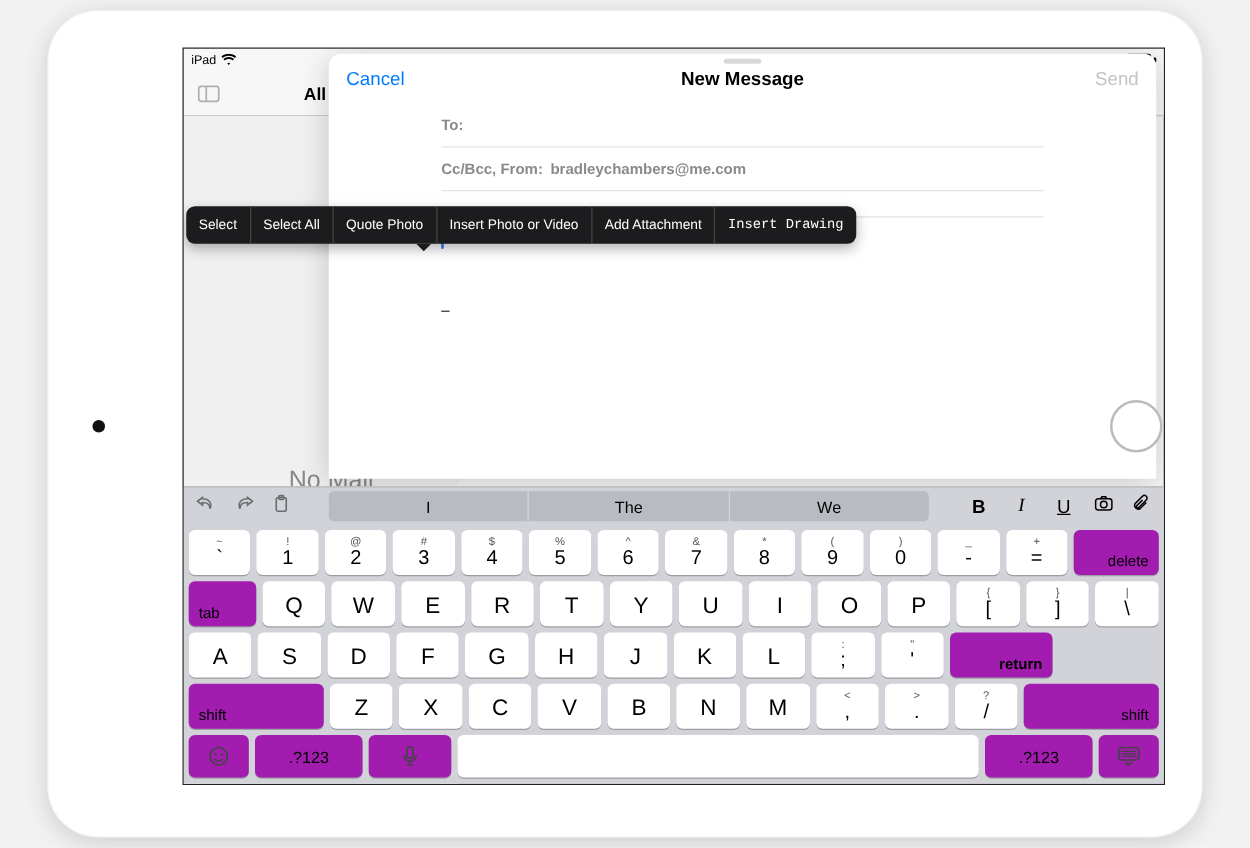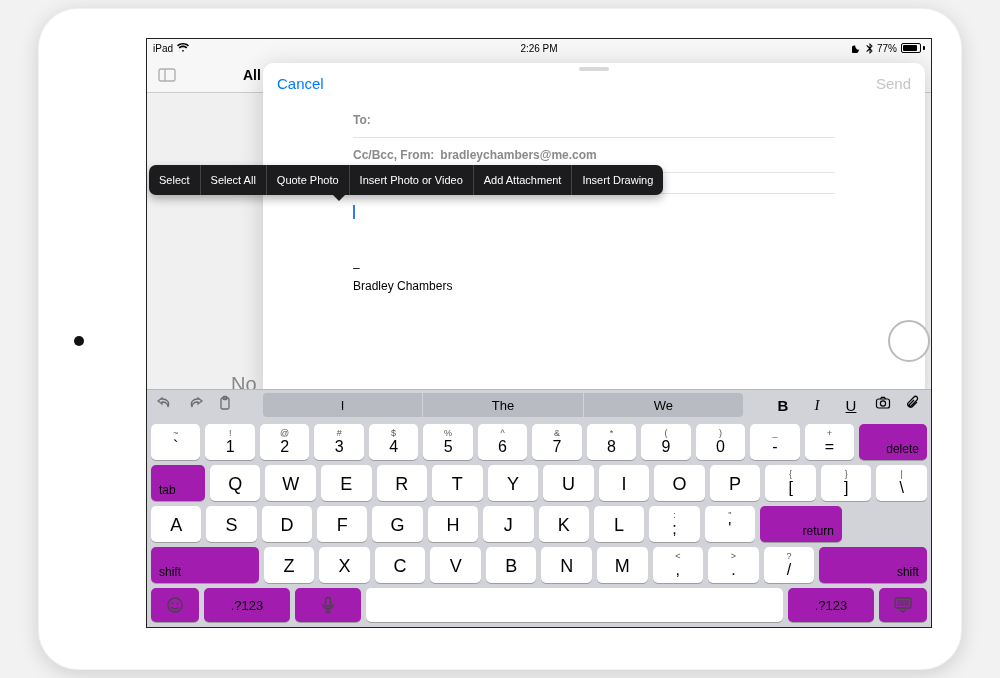--- a/index.html
+++ b/index.html
@@ -26,38 +26,38 @@
   .mail-toolbar { height: 36px; background: #f7f7f7; border-bottom: 1px solid #ccc; display: flex; align-items: center; padding: 0 10px; gap: 14px; color: #aaa; }
   .mail-toolbar .spacer { flex: 1; }
   .tb-icon { width: 20px; height: 20px; }
 
   
   .mail-left { position: absolute; left: 0; top: 54px; width: 220px; bottom: 0; background: #f0f0f0; }
   .search-bar { margin: 6px 10px 0 10px; height: 28px; background: #e4e4e6; border-radius: 8px; display: flex; align-items: center; padding: 0 8px; color: #8a8a8d; font-size: 13px; gap: 6px; }
   .no-mail { position: absolute; top: 280px; left: 84px; color: #888; font-size: 20px; }
 
   
-  .modal { position: absolute; left: 116px; top: 24px; right: 6px; height: 340px; background: #fff; border-radius: 10px 10px 0 0; box-shadow: 0 4px 24px rgba(0,0,0,0.18); }
+  .modal { position: absolute; left: 116px; top: 4px; right: 6px; height: 340px; background: #fff; border-radius: 10px 10px 0 0; box-shadow: 0 4px 24px rgba(0,0,0,0.18); }
   .modal-header { display: flex; align-items: center; height: 40px; padding: 0 14px; position: relative; }
   .cancel { color: #007aff; font-size: 15px; }
   .send { color: #c4c4c6; font-size: 15px; }
   .modal-title { position: absolute; left: 0; right: 0; text-align: center; font-weight: 600; font-size: 15px; }
   .grabber { position: absolute; top: 4px; left: 50%; transform: translateX(-50%); width: 30px; height: 4px; background: #d8d8da; border-radius: 2px; }
   .fields { padding: 0 90px 0 90px; font-weight: bold; }
   .field-row { border-bottom: 1px solid #e4e4e6; padding: 10px 0; font-size: 12px; color: #8a8a8d; display: flex; gap: 6px; }
   .field-row.subject { border-bottom: 1px solid #e4e4e6; }
   .body-area { padding: 10px 90px 0 90px; font-size: 12px; color: #000; }
   .cursor { display: inline-block; width: 1.5px; height: 14px; background: #3478f6; vertical-align: middle; }
   .sig { margin-top: 40px; font-size: 12px; color: #000; line-height: 1.5; }
 
   
   .edit-menu { position: absolute; left: 2px; top: 126px; height: 30px; background: #1c1c1e; border-radius: 7px; display: flex; align-items: stretch; box-shadow: 0 4px 10px rgba(0,0,0,0.3); }
   .edit-menu::after { content: ""; position: absolute; left: 184px; bottom: -6px; border-left: 6px solid transparent; border-right: 6px solid transparent; border-top: 6px solid #1c1c1e; }
   .edit-menu .mi { color: #fff; font-size: 11px; padding: 0 10px; display: flex; align-items: center; border-right: 1px solid #444; white-space: nowrap; }
-  .edit-menu .mi:last-child { border-right: none; }
+  .edit-menu .mi:last-child { border-right: none; font-family: Liberation Mono, monospace; }
 
   
   .keyboard { position: absolute; left: 0; right: 0; bottom: 0; height: 238px; background: #d1d3d8; border-top: 1px solid #b5b7bc; }
   .kb-top { height: 30px; display: flex; align-items: center; padding: 0 10px; gap: 12px; }
   .kb-top .grp-left, .kb-top .grp-right { display: flex; align-items: center; gap: 14px; color: #5f6064; }
   .kb-top .suggestions { flex: 1; display: flex; gap: 1px; margin: 0 18px; }
   .sug { flex: 1; background: #b8bbc1; height: 24px; display: flex; align-items: center; justify-content: center; font-size: 13px; color: #000; }
   .sug:first-child { border-radius: 4px 0 0 4px; }
   .sug:last-child { border-radius: 0 4px 4px 0; }
   .fmt { font-size: 15px; color: #000; width: 20px; text-align: center; }
@@ -151,38 +151,38 @@
     </div>
 
     <div class="mail-left">
       <div class="no-mail">No Mail</div>
     </div>
 
     <div class="modal">
       <div class="grabber"></div>
       <div class="modal-header">
         <span class="cancel">Cancel</span>
+        <div class="modal-title">New Message</div>
         <div style="flex:1"></div>
         <span class="send">Send</span>
       </div>
       <div class="fields">
         <div class="field-row">
           <span>To:</span>
         </div>
         <div class="field-row">
           <span>Cc/Bcc, From:</span>
           <span>bradleychambers@me.com</span>
         </div>
         <div class="field-row subject" style="height:18px;"></div>
       </div>
       <div class="body-area">
         <span class="cursor"></span>
         <div class="sig">
           <div>–</div>
-          <div>Bradley Chambers</div>
         </div>
       </div>
     </div>
 
     <div class="edit-menu">
       <div class="mi">Select</div>
       <div class="mi">Select All</div>
       <div class="mi">Quote Photo</div>
       <div class="mi">Insert Photo or Video</div>
       <div class="mi">Add Attachment</div>
@@ -353,21 +353,21 @@
               <span class="main">L</span>
             </div>
             <div class="key" style="width: 50.3636px;">
               <span class="sub">:</span>
               <span class="main">;</span>
             </div>
             <div class="key" style="width: 50.3636px;">
               <span class="sub">"</span>
               <span class="main">'</span>
             </div>
-            <div class="key special wide-label right" style="width: 82px;">return</div>
+            <div class="key special wide-label right" style="width: 82px; font-weight: bold;">return</div>
           </div>
         <div class="kb-row" id="row4">
             <div class="key special wide-label" style="width: 108px;">shift</div>
             <div class="key letter" style="width: 50.7px;">
               <span class="main">Z</span>
             </div>
             <div class="key letter" style="width: 50.7px;">
               <span class="main">X</span>
             </div>
             <div class="key letter" style="width: 50.7px;">

